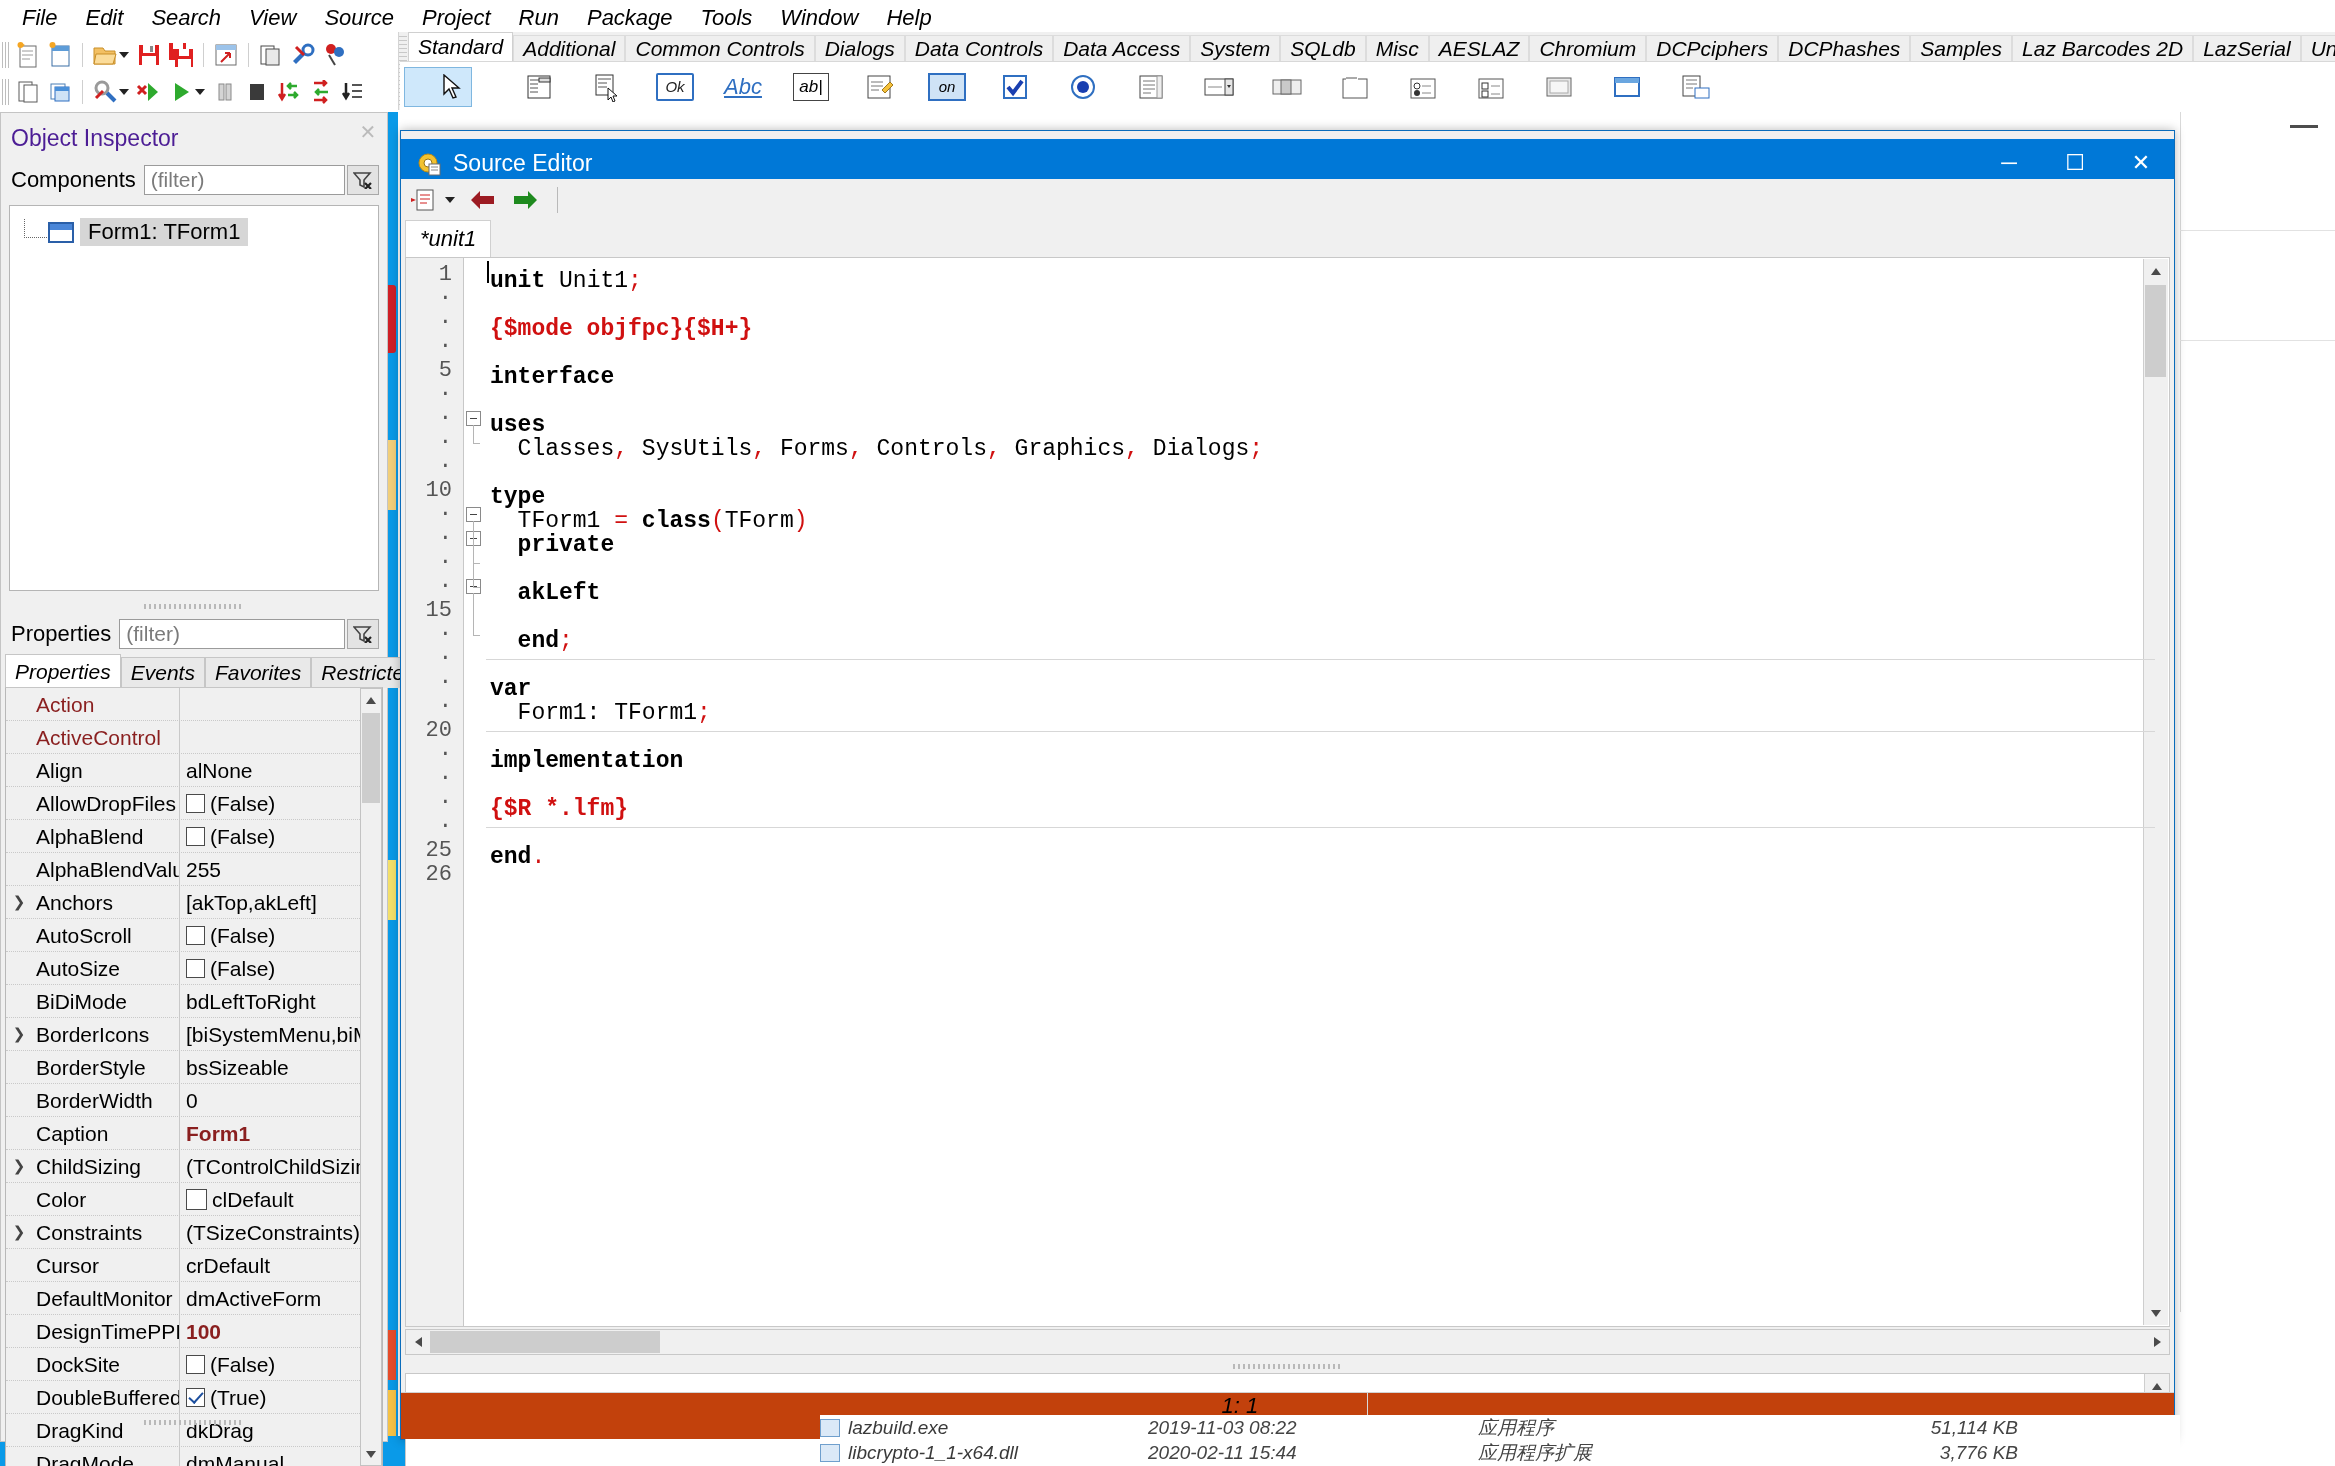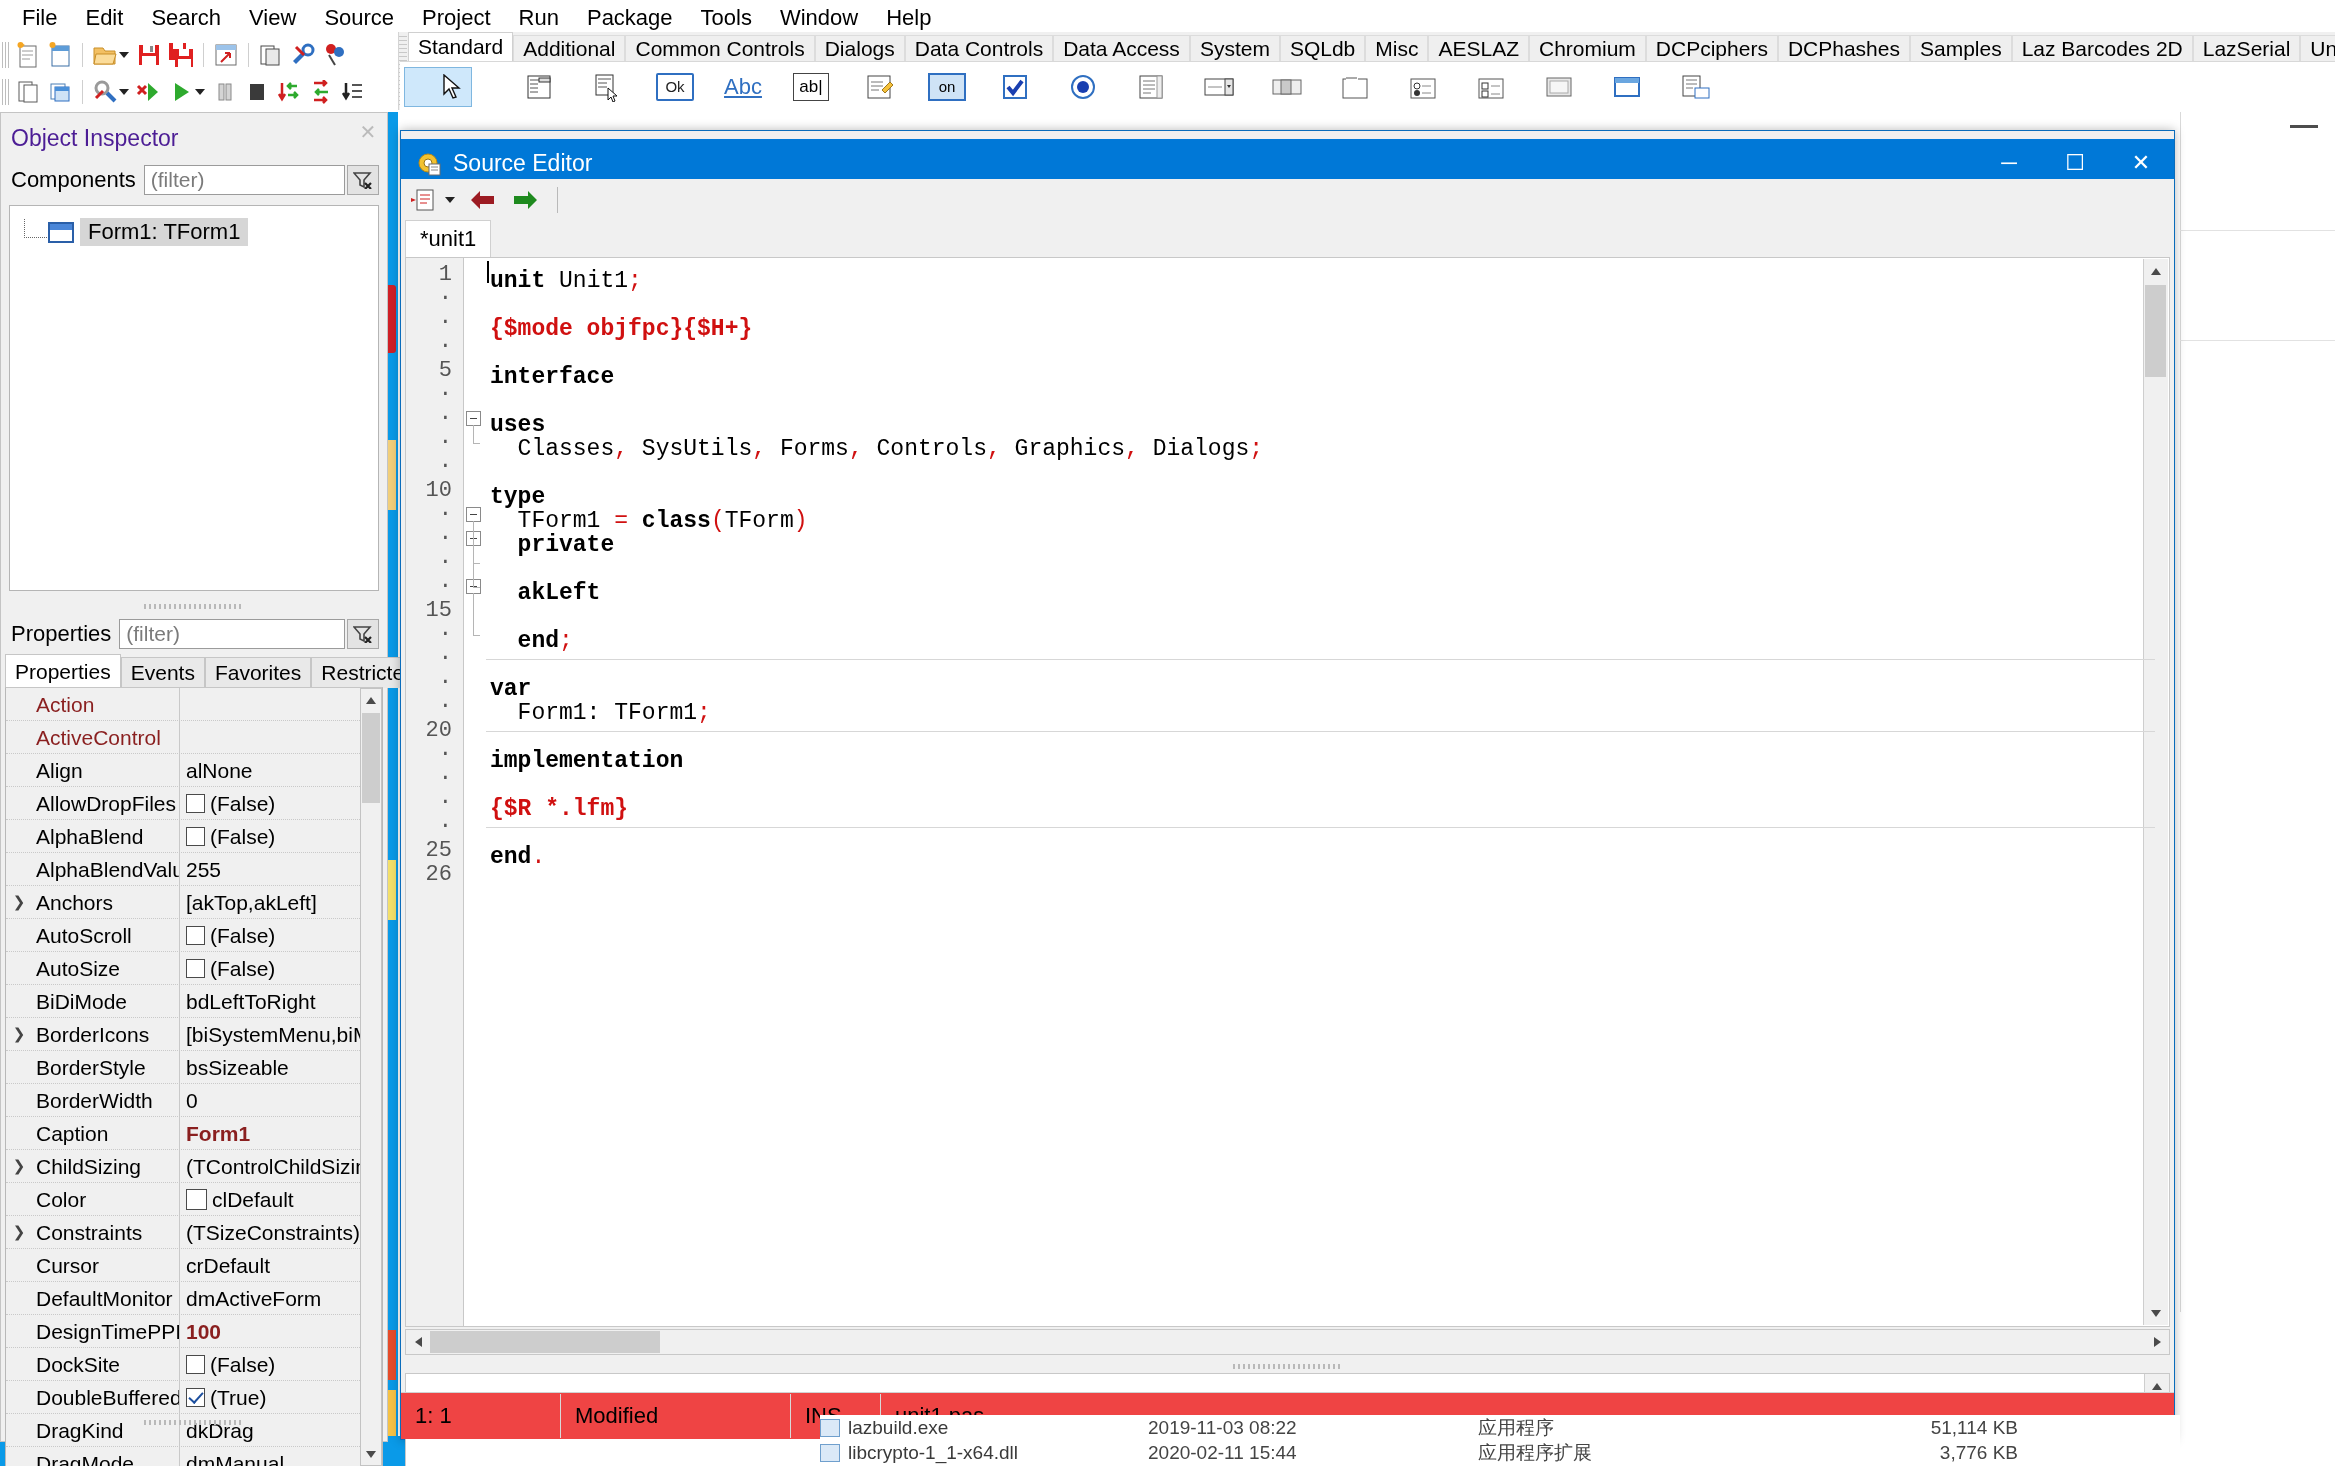--- a/index.html
+++ b/index.html
@@ -8,21 +8,21 @@
     background:#ffffff;
     font-family:"Liberation Sans", sans-serif;
     font-size:21px;
     color:#000;
     -webkit-font-smoothing:antialiased;
   }
   #root{position:relative;width:2335px;height:1466px;}
 
   
   .abs{position:absolute;}
-  .nosel{user-select:none;}
+  .nosel{user-select:none;font-style:italic;}
 
   
   #menubar{position:absolute;left:0;top:0;width:2335px;height:36px;background:#ffffff;
            display:flex;align-items:center;padding-left:8px;box-sizing:border-box;}
   .menu-item{padding:3px 14px;font-size:22px;color:#000;white-space:nowrap;}
 
   
   #tbwrap{position:absolute;left:0;top:36px;width:2335px;height:74px;background:#ffffff;}
   .tbrow{position:absolute;left:0;height:37px;width:400px;display:flex;align-items:center;}
   .grip{width:7px;height:26px;margin:0 3px 0 2px;
@@ -157,22 +157,22 @@
            border:1px solid #c8c8c8;box-sizing:border-box;}
   #hthumb{position:absolute;left:24px;top:1px;width:230px;height:22px;background:#cdcdcd;}
   .hsb-arrow{position:absolute;top:0;width:24px;height:24px;display:flex;align-items:center;justify-content:center;
              font-size:15px;color:#444;}
   #se-gripper{position:absolute;left:0;top:1228px;width:1773px;height:14px;}
   #se-gripper i{display:block;margin:5px auto;width:110px;height:5px;
     background:repeating-linear-gradient(to right,#b9b9b9 0 2px,transparent 2px 5px);}
   #se-pane2{position:absolute;left:4px;top:1242px;width:1765px;height:148px;background:#ffffff;
             border:1px solid #c8c8c8;box-sizing:border-box;}
   #pane2-scroll{position:absolute;right:0;top:0;width:24px;height:146px;background:#f0f0f0;border-left:1px solid #cecece;}
-  #se-status{position:absolute;left:0;bottom:0;width:1773px;height:46px;background:#ef4444;
-             border-top:1px solid #d2d2d2;display:flex;align-items:center;font-size:22px;}
+  #se-status{position:absolute;left:0;bottom:0;width:1773px;height:46px;background:#c2410c;
+             border-top:1px solid #d2d2d2;display:flex;align-items:center;font-size:22px;flex-direction:column;}
   .stcell{height:44px;display:flex;align-items:center;padding-left:14px;border-right:1px solid #d8d8d8;
           box-sizing:border-box;}
   svg{display:block;}
 </style>
 </head>
 <body>
 
 <div id="root">
 
   <div id="explorer-bg"></div>

